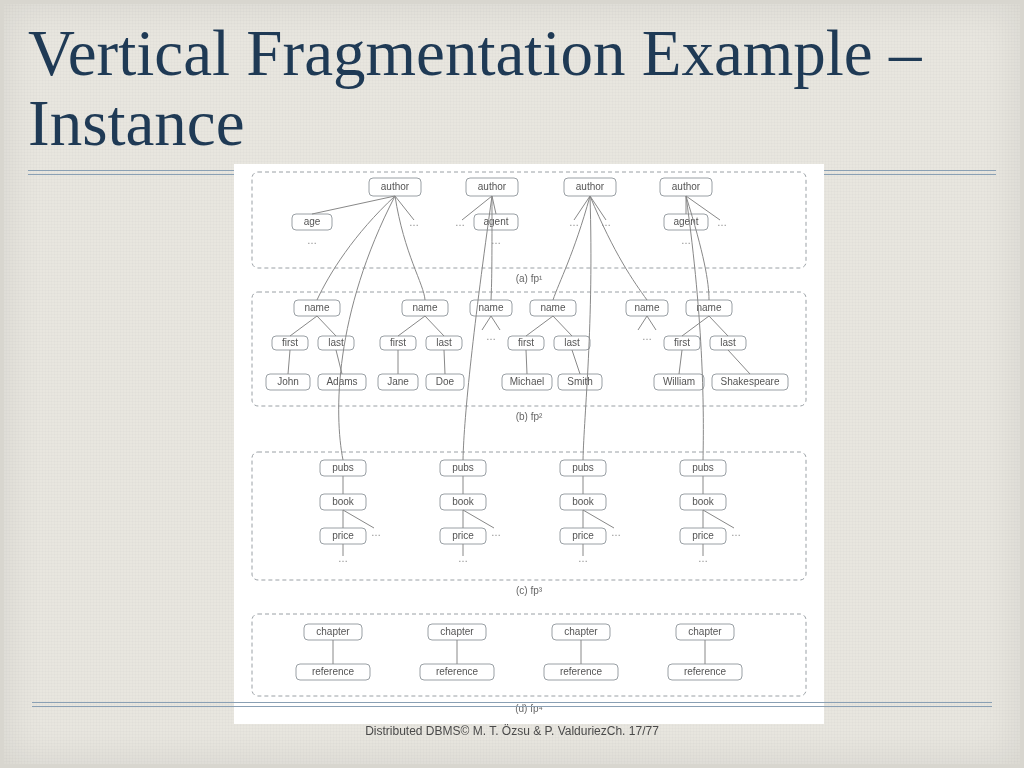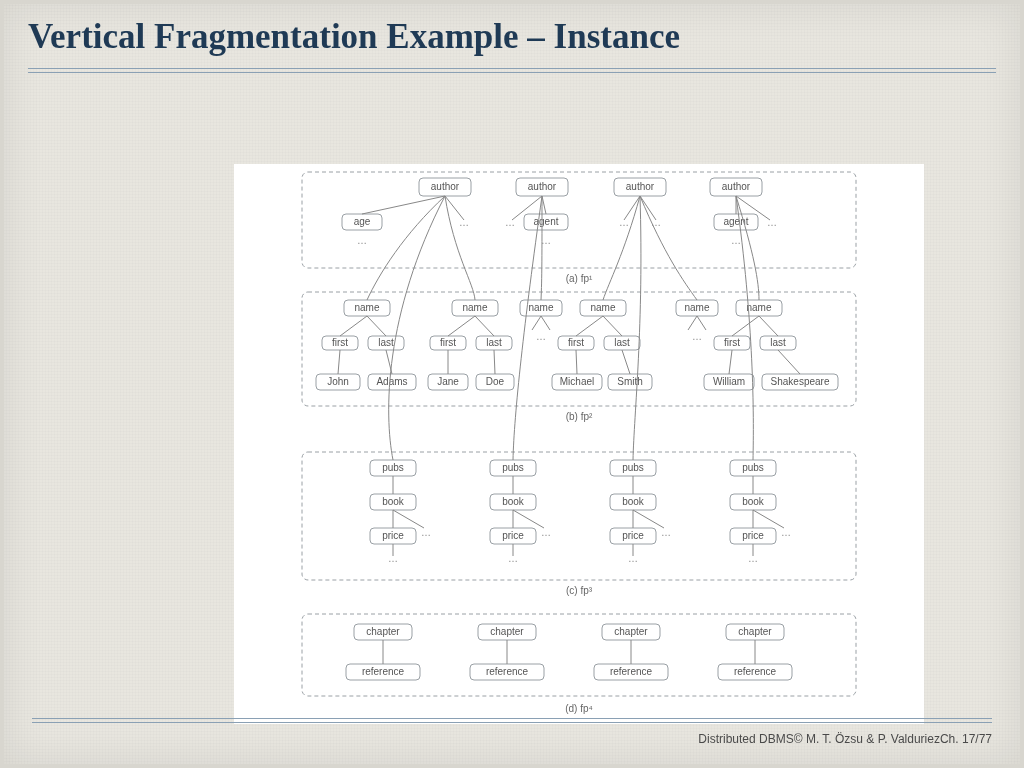--- a/index.html
+++ b/index.html
@@ -8,54 +8,54 @@
     background: #e8e6df;
     background-image:
       repeating-linear-gradient(0deg, rgba(0,0,0,0.015) 0 1px, transparent 1px 3px),
       repeating-linear-gradient(90deg, rgba(0,0,0,0.015) 0 1px, transparent 1px 3px);
     font-family: Georgia, "Times New Roman", serif;
     position: relative;
     border: 4px solid #d8d6cf;
     box-shadow: inset 0 0 40px rgba(0,0,0,0.08);
   }
   .title {
-    font-size: 35px;
+    font-size: 65px;
     color: #1f3a55;
     line-height: 1.08;
     padding: 14px 24px 8px 24px;
-    font-weight: 700;
+    font-weight: 400;
   }
   .title-underline {
     margin: 4px 24px 0 24px;
     height: 5px;
     border-top: 1px solid #8aa0b4;
     border-bottom: 1px solid #8aa0b4;
   }
   .canvas {
     position: absolute;
     left: 230px; top: 160px;
-    width: 690px; height: 560px;
+    width: 590px; height: 560px;
     background: #fff;
   }
   .canvas svg { width: 100%; height: 100%; display: block; }
 
   .frag { fill: none; stroke: #9aa0a5; stroke-width: 1; stroke-dasharray: 4 3; rx:6; ry:6; }
   .node { fill: #fff; stroke: #9aa0a5; stroke-width: 1; rx:4; ry:4; }
   .nlabel { font: 10px Arial, sans-serif; fill: #555; text-anchor: middle; dominant-baseline: middle; }
   .flabel { font: 10px Arial, sans-serif; fill: #666; text-anchor: middle; }
   .edge { fill: none; stroke: #888; stroke-width: 1; }
   .ellips { font: 10px Arial, sans-serif; fill: #888; text-anchor: middle; }
 
   .footer {
     position: absolute;
     left: 0; right: 0; bottom: 10px;
     display: flex;
-    justify-content: flex-end;
+    justify-content: center;
     align-items: flex-end;
-    padding: 8px 28px;
+    padding: 16px 28px;
     font-family: Arial, sans-serif;
     font-size: 12px;
     color: #4a4a4a;
   }
   .footer .rule {
     position: absolute;
     top: -6px; left: 28px; right: 28px;
     height: 5px;
     border-top: 1px solid #8aa0b4;
     border-bottom: 1px solid #8aa0b4;

